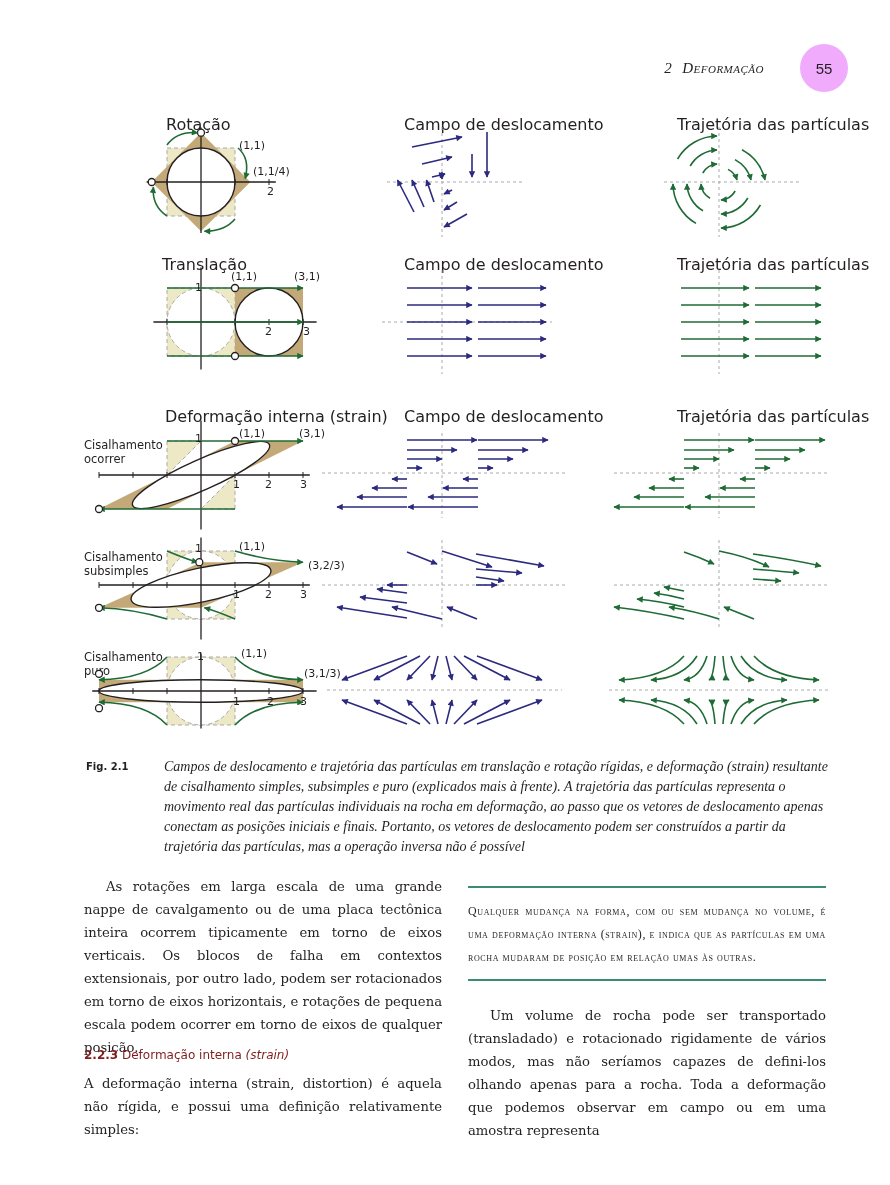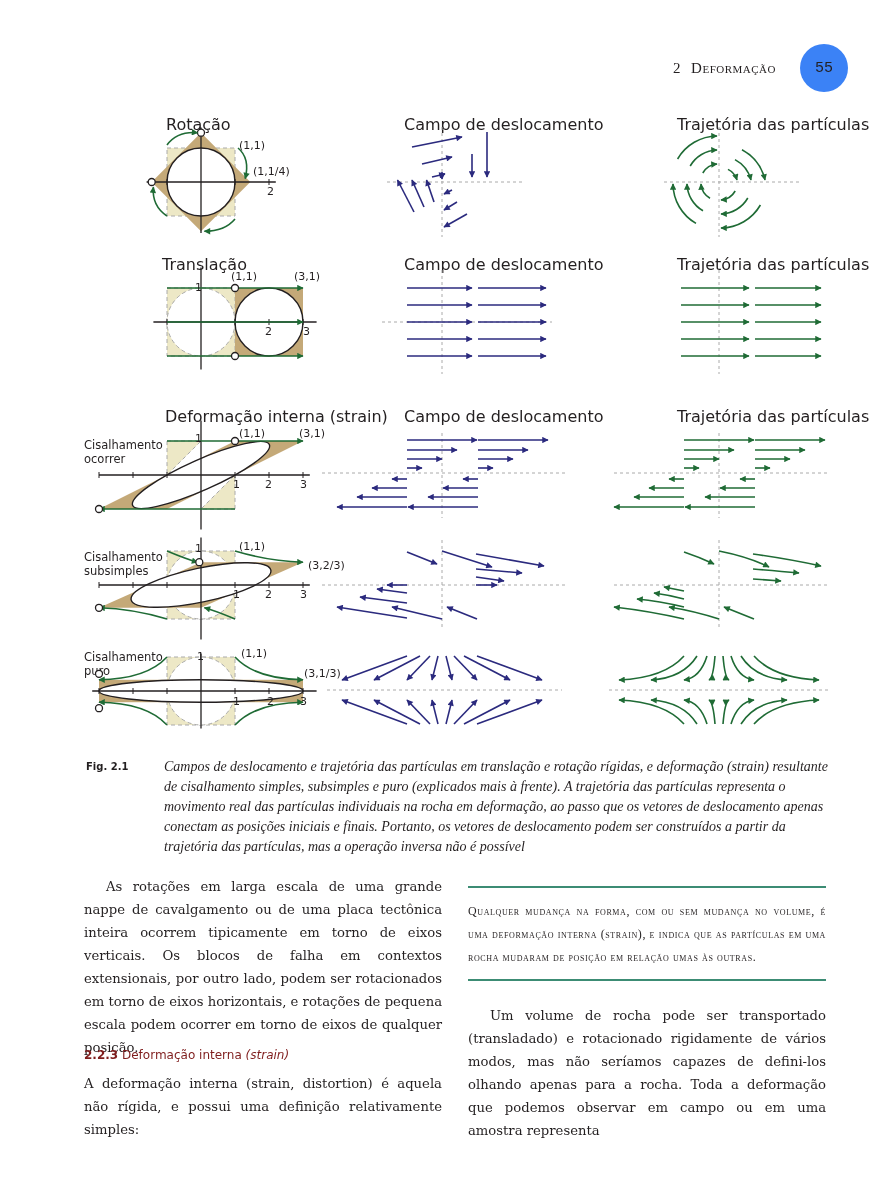--- a/index.html
+++ b/index.html
@@ -1,20 +1,20 @@
 <!DOCTYPE html>
 <html><head>
 <meta charset="utf-8">
 <style>
   html, body { margin: 0; padding: 0; background: #ffffff; }
   body { width: 890px; height: 1185px; position: relative; overflow: hidden; font-family: "DejaVu Serif", serif; color: #231f20; }
   .header { position: absolute; top: 44px; right: 42px; height: 48px; display: flex; align-items: center; }
-  .chap { font-family: "Liberation Serif", serif; font-size: 15px; margin-right: 24px; letter-spacing: 0.5px; font-variant: small-caps; }
+  .chap { font-family: "Liberation Serif", serif; font-size: 15px; margin-right: 36px; letter-spacing: 0.5px; font-variant: small-caps; font-style: italic; }
   .chap .num { margin-right: 10px; }
-  .pagenum { width: 48px; height: 48px; border-radius: 50%; background: #3b82f6; display: flex; align-items: center; justify-content: center; font-family: Liberation Mono, monospace; font-size: 15px; }
+  .pagenum { width: 48px; height: 48px; border-radius: 50%; background: #f0abfc; display: flex; align-items: center; justify-content: center; font-family: Liberation Sans, sans-serif; font-size: 15px; }
   .panel-title { position: absolute; font-family: "DejaVu Sans", sans-serif; font-size: 16px; color: #231f20; white-space: nowrap; }
   .side-label { position: absolute; font-family: "DejaVu Sans", sans-serif; font-size: 11.5px; line-height: 14px; color: #231f20; }
   svg.fig { position: absolute; left: 0; top: 0; }
   .caption { position: absolute; left: 86px; top: 757px; width: 750px; font-size: 12.5px; line-height: 20px; font-family: "DejaVu Serif", serif; }
   .caption .figlab { position: absolute; left: 0; top: 0; font-family: "DejaVu Sans", sans-serif; font-weight: bold; font-size: 10px; }
   .caption .figtext { margin-left: 78px; font-style: italic; font-family: "Liberation Serif", serif; font-size: 14px; line-height: 20px; }
   .col { position: absolute; font-family: "DejaVu Serif", serif; font-size: 13.2px; line-height: 23px; text-align: justify; }
   .col p { margin: 0; }
   .indent { text-indent: 22px; }
   .left-col { left: 84px; top: 875px; width: 358px; }

